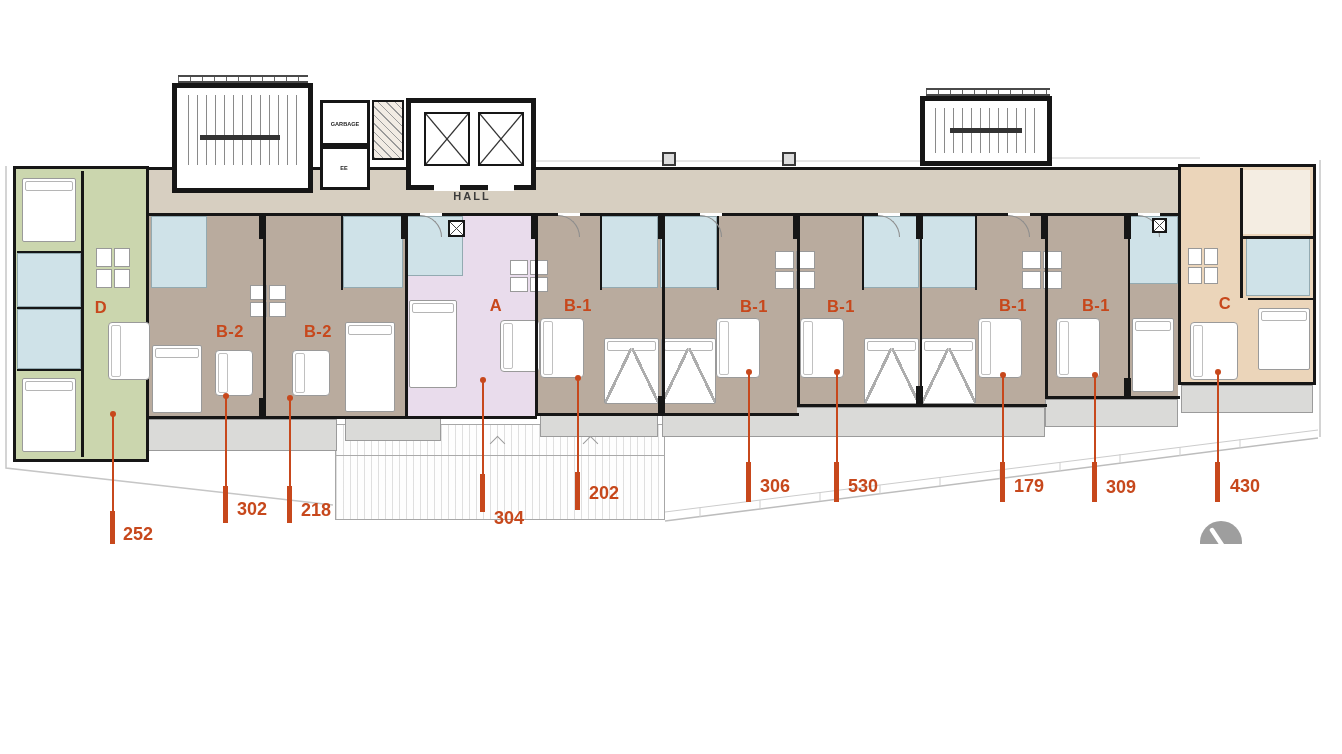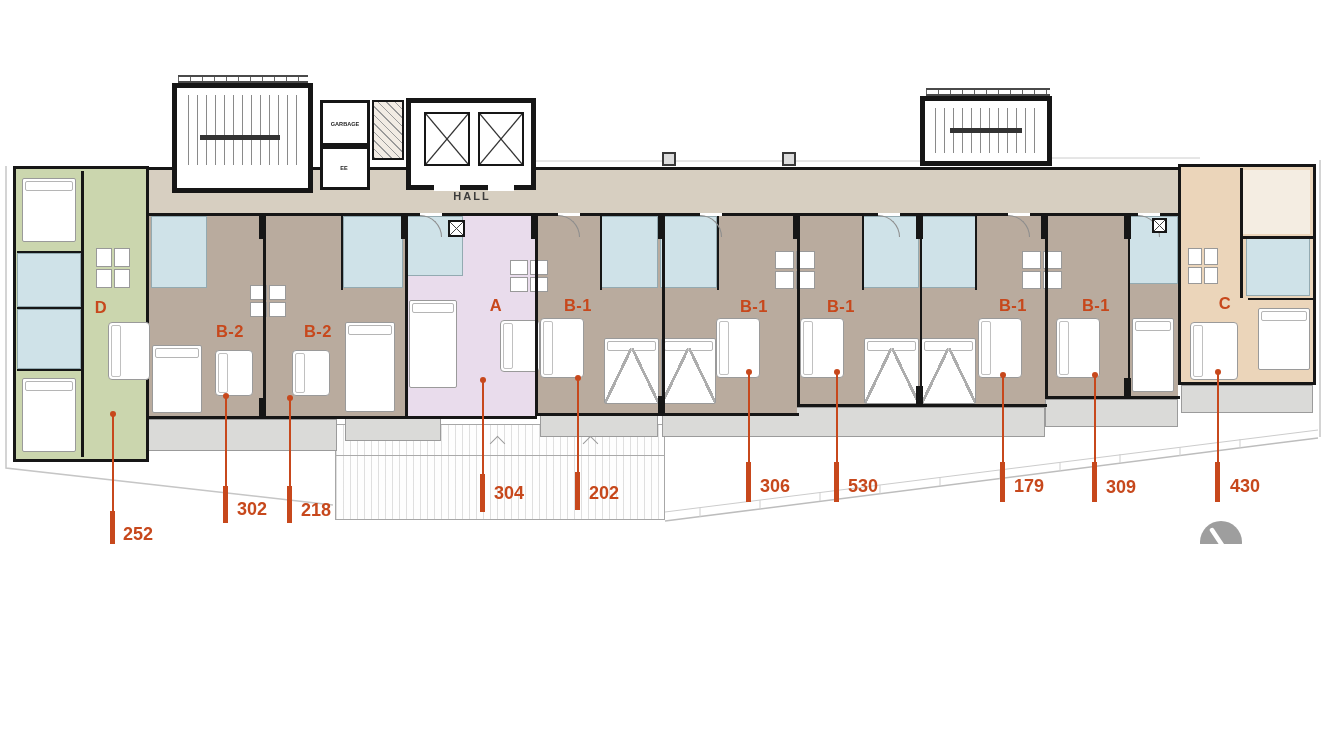--- a/index.html
+++ b/index.html
@@ -288,21 +288,21 @@
   <div class="num" style="left:237px;top:509px;">302</div>
 
   <div class="dot" style="left:287px;top:395px;"></div>
   <div class="lead" style="left:289px;top:398px;width:2px;height:91px;"></div>
   <div class="lead" style="left:287px;top:486px;width:5px;height:37px;"></div>
   <div class="num" style="left:301px;top:510px;">218</div>
 
   <div class="dot" style="left:480px;top:377px;"></div>
   <div class="lead" style="left:482px;top:380px;width:2px;height:97px;"></div>
   <div class="lead" style="left:480px;top:474px;width:5px;height:38px;"></div>
-  <div class="num" style="left:494px;top:493px;">304</div>
+  <div class="num" style="left:494px;top:518px;">304</div>
 
   <div class="dot" style="left:575px;top:375px;"></div>
   <div class="lead" style="left:577px;top:378px;width:2px;height:97px;"></div>
   <div class="lead" style="left:575px;top:472px;width:5px;height:38px;"></div>
   <div class="num" style="left:589px;top:493px;">202</div>
 
   <div class="dot" style="left:746px;top:369px;"></div>
   <div class="lead" style="left:748px;top:372px;width:2px;height:93px;"></div>
   <div class="lead" style="left:746px;top:462px;width:5px;height:40px;"></div>
   <div class="num" style="left:760px;top:486px;">306</div>

